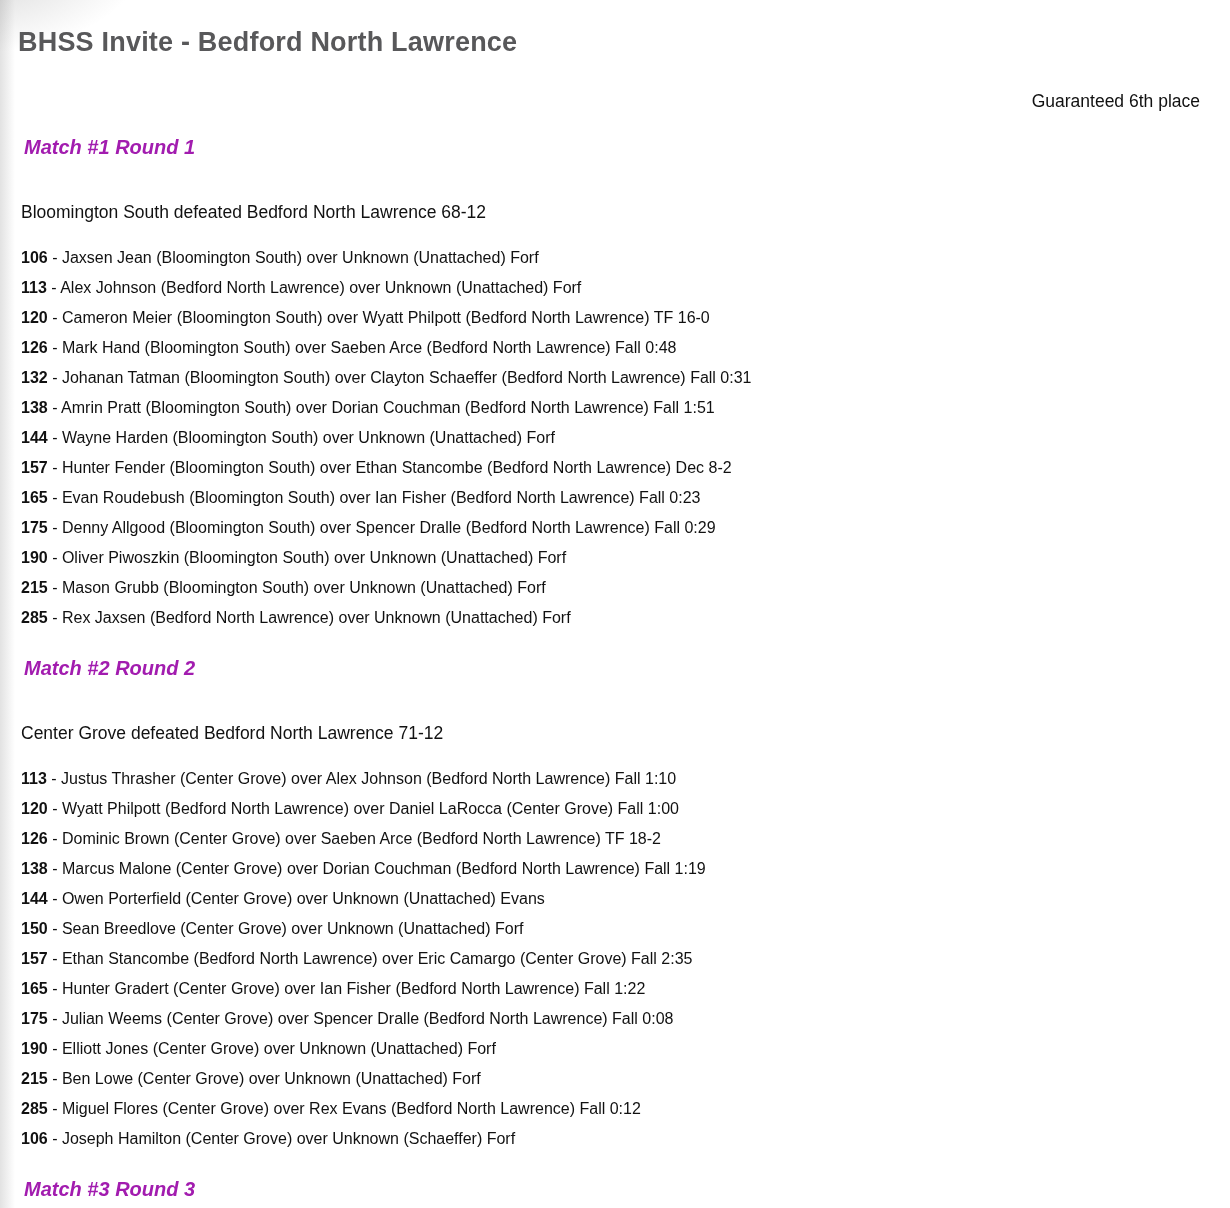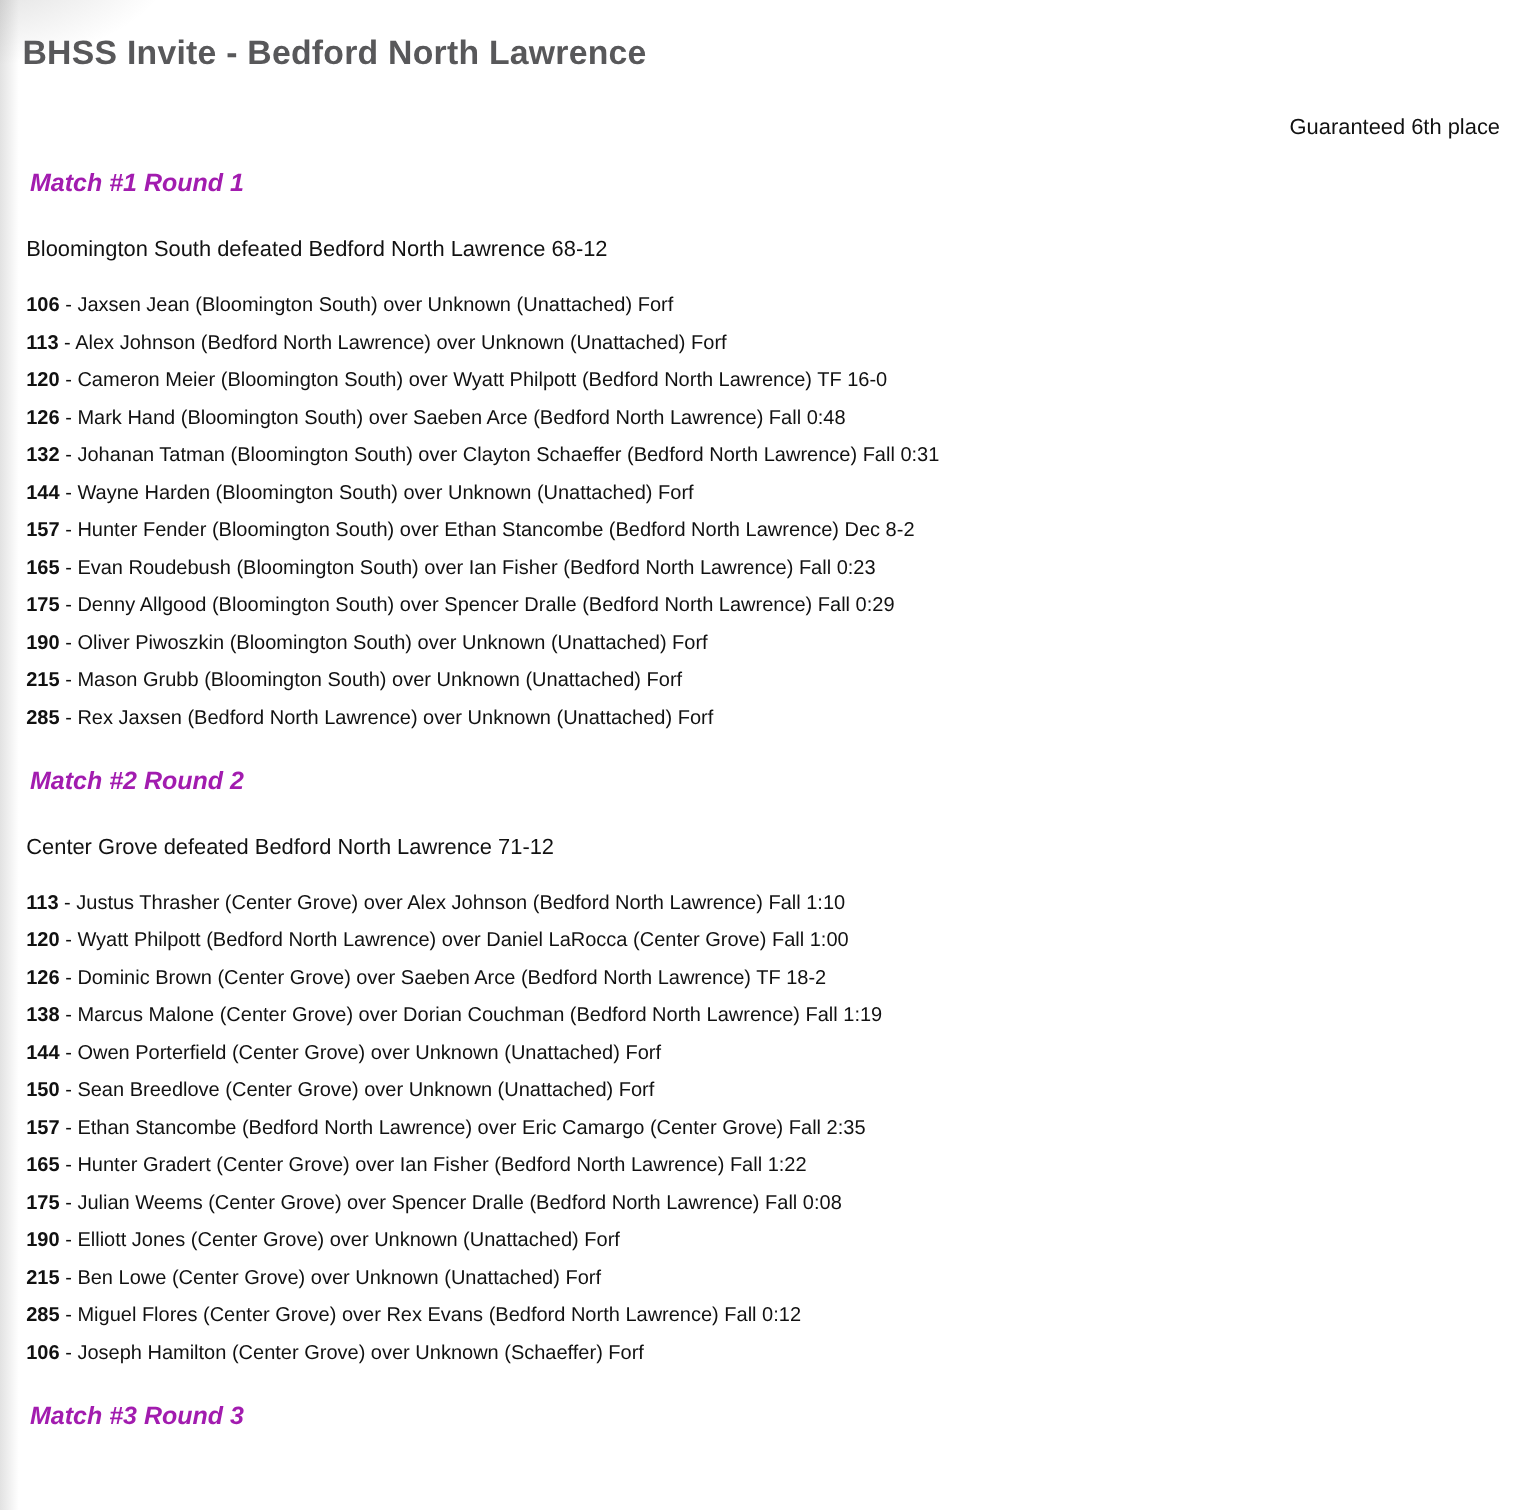--- a/index.html
+++ b/index.html
@@ -53,21 +53,21 @@
   h2.match-heading {
     font-size: 20px;
     font-weight: bold;
     color: #a21caf;
     margin: 24px 0 0 3px;
     line-height: 23px;
     font-style: italic;
   }
   p.match-summary {
     font-size: 17.5px;
-    margin: 30px 0 0 0;
+    margin: 43px 0 0 0;
     line-height: 21px;
   }
   p.match-summary:empty { display: none; }
   .results {
     margin-top: 20px;
     font-size: 16px;
     line-height: 30px;
   }
   .results:empty { display: none; }
   .result-line .weight { font-weight: bold; }
@@ -89,20 +89,21 @@
   <div class="result-line"><span class="weight">106</span><span class="sep"> - </span><span class="text">Jaxsen Jean (Bloomington South) over Unknown (Unattached) Forf</span></div>
 
   <div class="result-line"><span class="weight">113</span><span class="sep"> - </span><span class="text">Alex Johnson (Bedford North Lawrence) over Unknown (Unattached) Forf</span></div>
 
   <div class="result-line"><span class="weight">120</span><span class="sep"> - </span><span class="text">Cameron Meier (Bloomington South) over Wyatt Philpott (Bedford North Lawrence) TF 16-0</span></div>
 
   <div class="result-line"><span class="weight">126</span><span class="sep"> - </span><span class="text">Mark Hand (Bloomington South) over Saeben Arce (Bedford North Lawrence) Fall 0:48</span></div>
 
   <div class="result-line"><span class="weight">132</span><span class="sep"> - </span><span class="text">Johanan Tatman (Bloomington South) over Clayton Schaeffer (Bedford North Lawrence) Fall 0:31</span></div>
 
+  <div class="result-line"><span class="weight">138</span><span class="sep"> - </span><span class="text">Amrin Pratt (Bloomington South) over Dorian Couchman (Bedford North Lawrence) Fall 1:51</span></div>
 
   <div class="result-line"><span class="weight">144</span><span class="sep"> - </span><span class="text">Wayne Harden (Bloomington South) over Unknown (Unattached) Forf</span></div>
 
 
   <div class="result-line"><span class="weight">157</span><span class="sep"> - </span><span class="text">Hunter Fender (Bloomington South) over Ethan Stancombe (Bedford North Lawrence) Dec 8-2</span></div>
 
   <div class="result-line"><span class="weight">165</span><span class="sep"> - </span><span class="text">Evan Roudebush (Bloomington South) over Ian Fisher (Bedford North Lawrence) Fall 0:23</span></div>
 
   <div class="result-line"><span class="weight">175</span><span class="sep"> - </span><span class="text">Denny Allgood (Bloomington South) over Spencer Dralle (Bedford North Lawrence) Fall 0:29</span></div>
 
@@ -120,21 +121,21 @@
     <div class="results">
   <div class="result-line"><span class="weight">113</span><span class="sep"> - </span><span class="text">Justus Thrasher (Center Grove) over Alex Johnson (Bedford North Lawrence) Fall 1:10</span></div>
 
   <div class="result-line"><span class="weight">120</span><span class="sep"> - </span><span class="text">Wyatt Philpott (Bedford North Lawrence) over Daniel LaRocca (Center Grove) Fall 1:00</span></div>
 
   <div class="result-line"><span class="weight">126</span><span class="sep"> - </span><span class="text">Dominic Brown (Center Grove) over Saeben Arce (Bedford North Lawrence) TF 18-2</span></div>
 
 
   <div class="result-line"><span class="weight">138</span><span class="sep"> - </span><span class="text">Marcus Malone (Center Grove) over Dorian Couchman (Bedford North Lawrence) Fall 1:19</span></div>
 
-  <div class="result-line"><span class="weight">144</span><span class="sep"> - </span><span class="text">Owen Porterfield (Center Grove) over Unknown (Unattached) Forf</span></div>
+  <div class="result-line"><span class="weight">144</span><span class="sep"> - </span><span class="text">Owen Porterfield (Center Grove) over Unknown (Unattached) Evans</span></div>
 
   <div class="result-line"><span class="weight">150</span><span class="sep"> - </span><span class="text">Sean Breedlove (Center Grove) over Unknown (Unattached) Forf</span></div>
 
   <div class="result-line"><span class="weight">157</span><span class="sep"> - </span><span class="text">Ethan Stancombe (Bedford North Lawrence) over Eric Camargo (Center Grove) Fall 2:35</span></div>
 
   <div class="result-line"><span class="weight">165</span><span class="sep"> - </span><span class="text">Hunter Gradert (Center Grove) over Ian Fisher (Bedford North Lawrence) Fall 1:22</span></div>
 
   <div class="result-line"><span class="weight">175</span><span class="sep"> - </span><span class="text">Julian Weems (Center Grove) over Spencer Dralle (Bedford North Lawrence) Fall 0:08</span></div>
 
   <div class="result-line"><span class="weight">190</span><span class="sep"> - </span><span class="text">Elliott Jones (Center Grove) over Unknown (Unattached) Forf</span></div>

